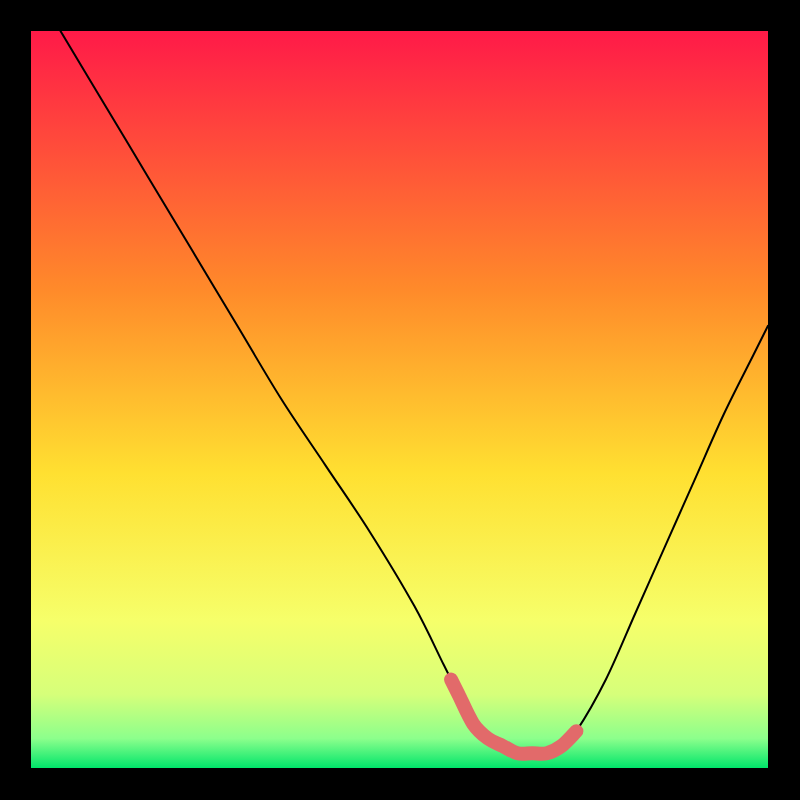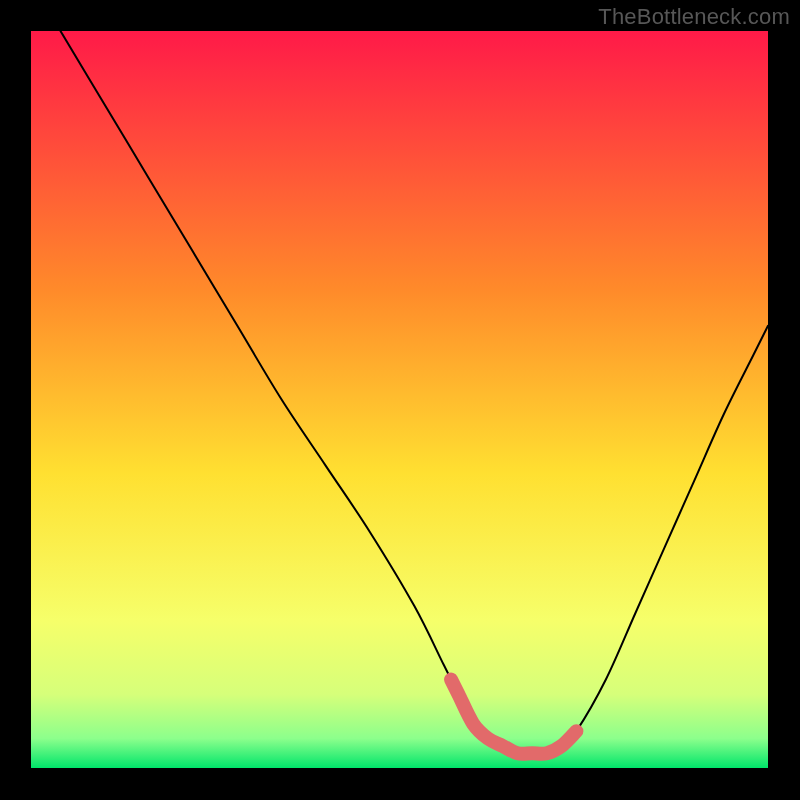--- a/index.html
+++ b/index.html
@@ -44,21 +44,20 @@
   .opt-stroke {
     fill: none;
     stroke-linecap: round;
   }
 </style>
 </head>
 <body>
 
 <div class="stage">
 
-  <div class="watermark">TheBottleneck.com</div>
 
   <div class="plot-frame" style="left:31px;top:31px;width:737px;height:737px;">
     <svg class="plot" viewBox="0 0 737 737" preserveAspectRatio="none">
       <defs>
         <linearGradient id="bg-grad" x1="0" y1="0" x2="0" y2="1">
           <stop offset="0%" stop-color="#ff1a48"></stop>
           <stop offset="35%" stop-color="#ff8a2a"></stop>
           <stop offset="60%" stop-color="#ffe031"></stop>
           <stop offset="80%" stop-color="#f6ff6a"></stop>
           <stop offset="90%" stop-color="#d6ff7a"></stop>

